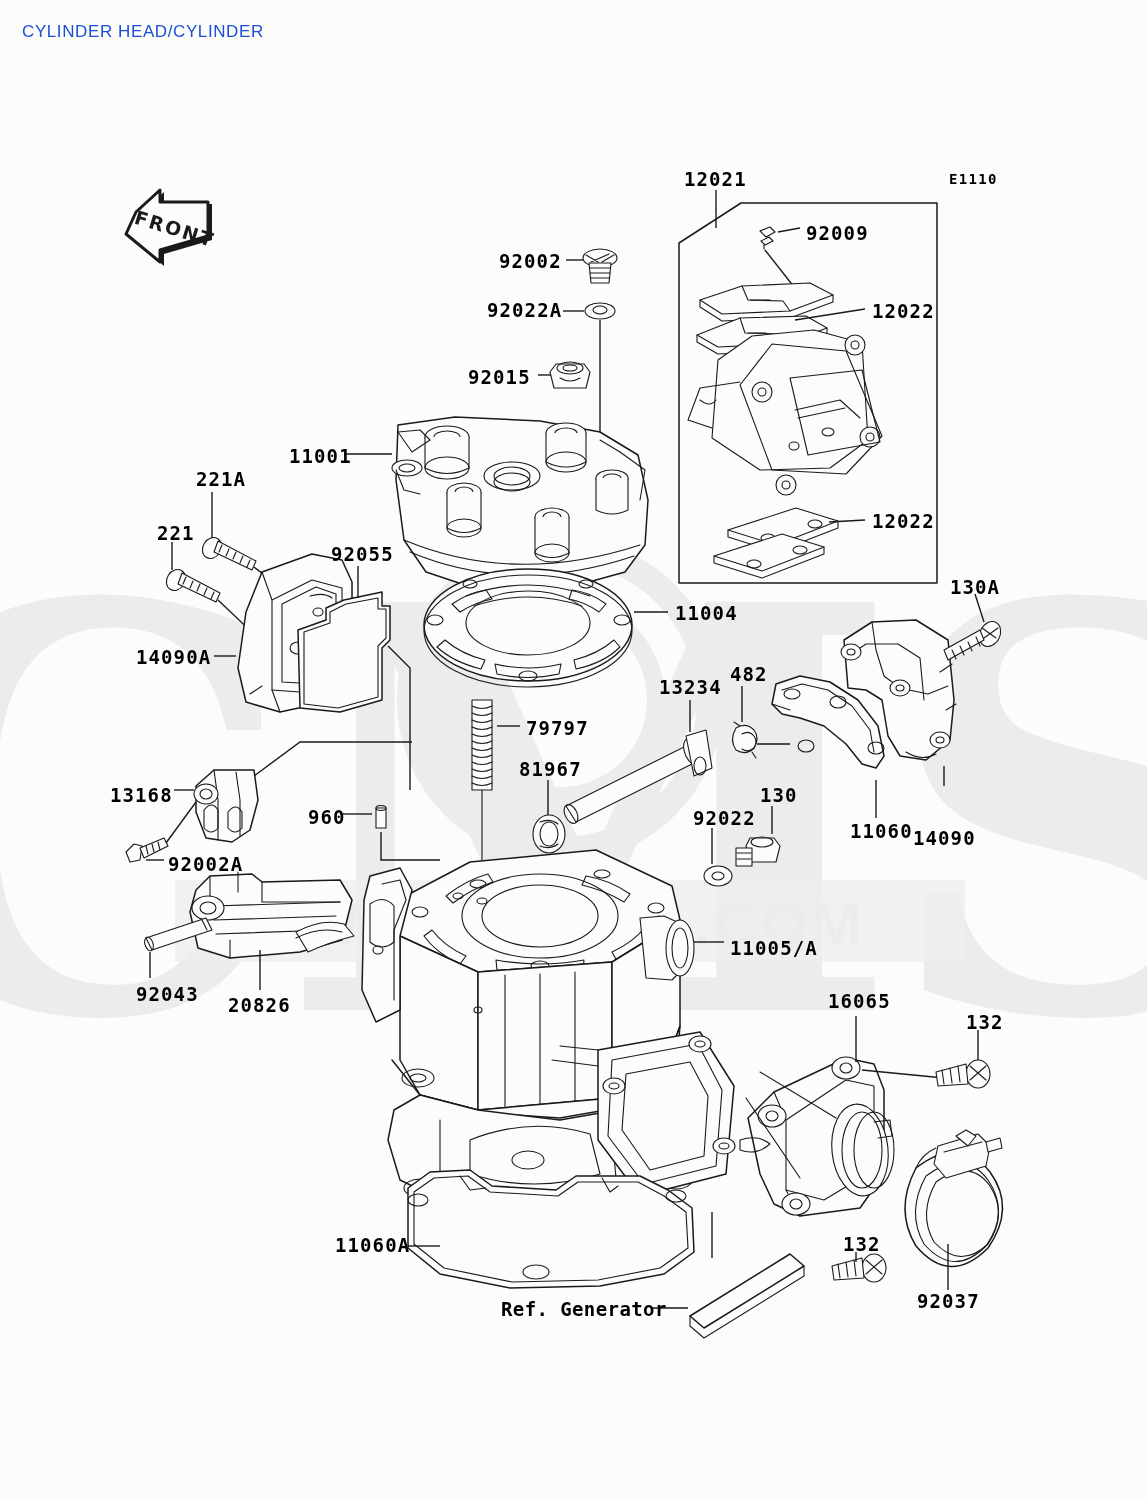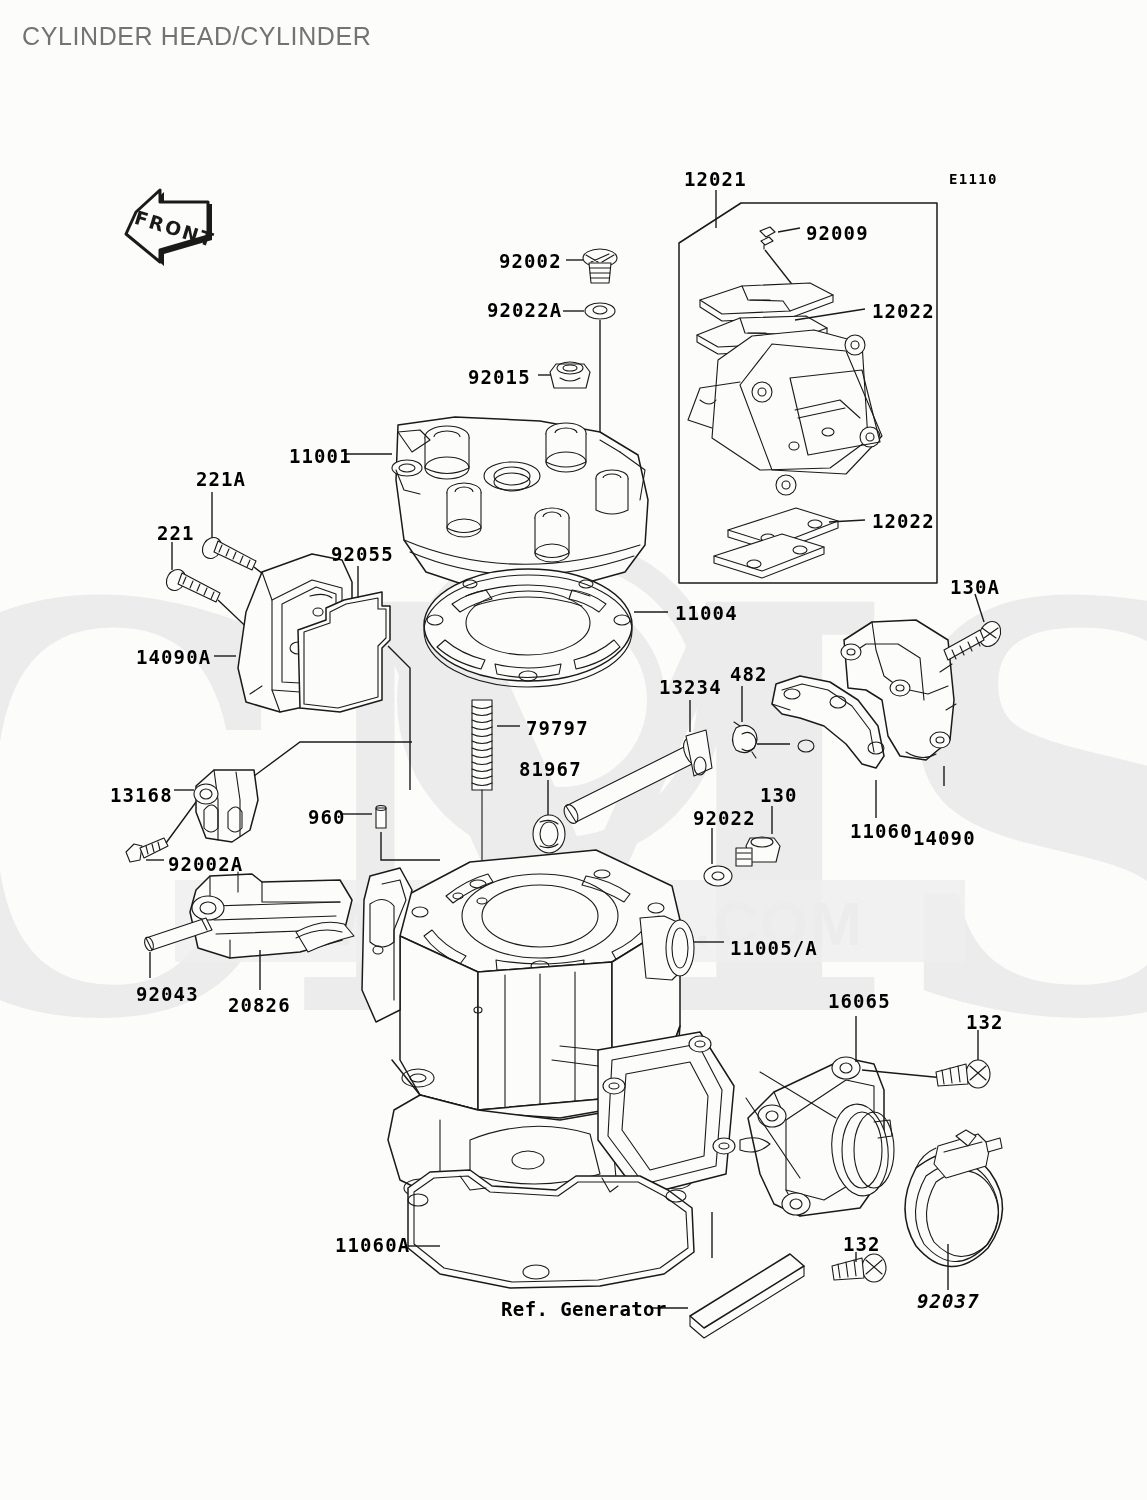--- a/index.html
+++ b/index.html
@@ -13,23 +13,23 @@
     height: 1500px;
     background: #fcfdfa;
     overflow: hidden;
     font-family: "DejaVu Sans", sans-serif;
   }
   #page-title {
     position: absolute;
     left: 22px;
     top: 22px;
     font-family: "Liberation Sans", sans-serif;
-    font-size: 25px;
+    font-size: 17px;
     letter-spacing: 0.6px;
-    color: #737373;
+    color: #1d4ed8;
     white-space: nowrap;
   }
   #footer-note {
     position: absolute;
     left: 0;
     top: 1432px;
     width: 1147px;
     text-align: center;
     font-family: "Liberation Sans", sans-serif;
     font-size: 40px;
@@ -621,16 +621,16 @@
   <div class="callout" style="left:850px;  top:822px;">11060</div>
   <div class="callout" style="left:168px;  top:855px;">92002A</div>
   <div class="callout" style="left:730px;  top:939px;">11005/A</div>
   <div class="callout" style="left:128px;  top:985px;margin-left:8px;">92043</div>
   <div class="callout" style="left:228px;  top:996px;">20826</div>
   <div class="callout" style="left:828px;  top:992px;">16065</div>
   <div class="callout" style="left:966px;  top:1013px;">132</div>
   <div class="callout" style="left:843px;  top:1235px;">132</div>
   <div class="callout" style="left:335px;  top:1236px;">11060A</div>
   <div class="callout ref" style="left:501px; top:1300px;">Ref. Generator</div>
-  <div class="callout" style="left:917px;  top:1292px;font-style:italic;">92037</div>
+  <div class="callout" style="left:917px;  top:1292px;">92037</div>
 
 
 </div>
 
 </body></html>

